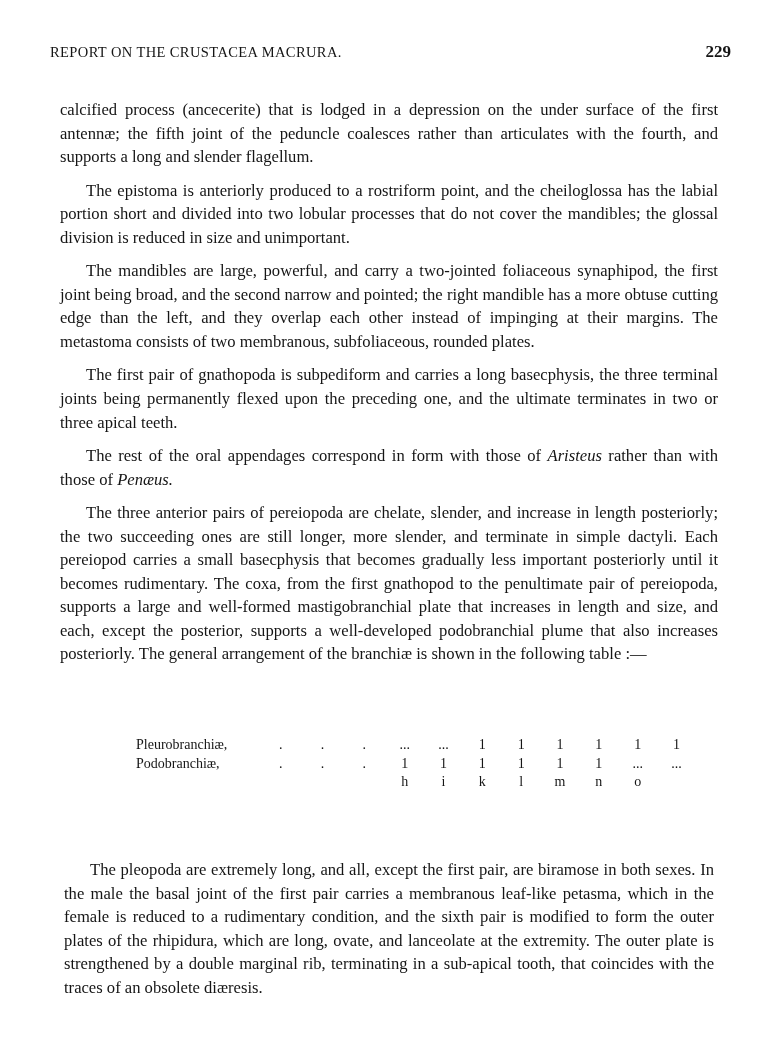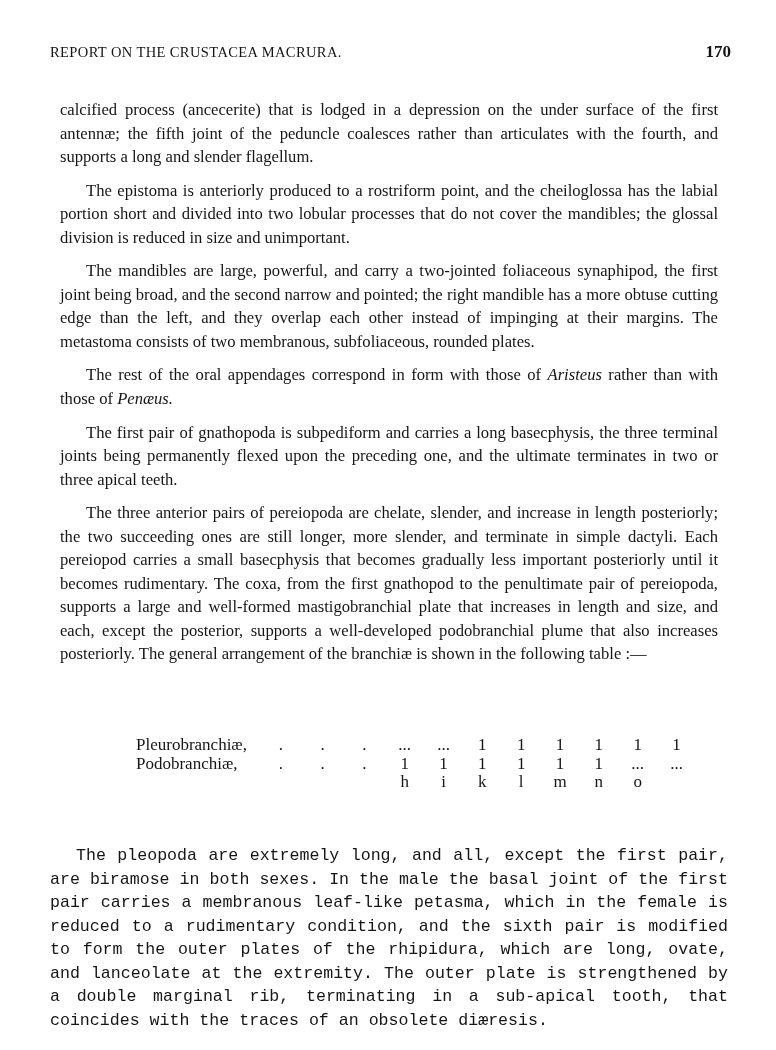--- a/index.html
+++ b/index.html
@@ -22,58 +22,58 @@
   }
   .body-text {
     position: absolute; top: 88px; left: 0; width: 678px;
     font-size: 16.6px; line-height: 23.55px; text-align: justify;
   }
   .body-text p { margin: 10px; }
   .body-text p.indent { text-indent: 26px; }
   em { font-style: italic; }
   .table-wrap {
     position: absolute; top: 736px; left: 86px; width: 560px;
-    font-size: 17px; line-height: 18.6px;
+    font-size: 14px; line-height: 18.6px;
   }
   table.branchiae { border-collapse: collapse; }
   table.branchiae td { padding: 0; height: 18.6px; vertical-align: baseline; }
   td.rowlabel { width: 124px; white-space: nowrap; }
   td.dot { width: 42px; text-align: center; }
   td.num { width: 39px; text-align: center; }
   .final-text {
     position: absolute; top: 844px; left: 0; width: 678px;
     font-size: 16.6px; line-height: 23.55px; text-align: justify;
   }
-  .final-text p { margin: 0; text-indent: 26px; font-family: Liberation Mono, monospace; }
+  .final-text p { margin: 14px; text-indent: 26px; }
 </style>
 </head>
 <body>
 
 <div class="page">
 
   <div class="running-head">
     <div class="running-title">REPORT ON THE CRUSTACEA MACRURA.</div>
-    <div class="page-number">170</div>
+    <div class="page-number">229</div>
   </div>
 
   <div class="body-text">
     <p>
       <span>calcified process (ancecerite) that is lodged in a depression on the under surface of the first antennæ; the fifth joint of the peduncle coalesces rather than articulates with the fourth, and supports a long and slender flagellum.</span>
     </p>
     <p class="indent">
       <span>The epistoma is anteriorly produced to a rostriform point, and the cheiloglossa has the labial portion short and divided into two lobular processes that do not cover the mandibles; the glossal division is reduced in size and unimportant.</span>
     </p>
     <p class="indent">
       <span>The mandibles are large, powerful, and carry a two-jointed foliaceous synaphipod, the first joint being broad, and the second narrow and pointed; the right mandible has a more obtuse cutting edge than the left, and they overlap each other instead of impinging at their margins.  The metastoma consists of two membranous, subfoliaceous, rounded plates.</span>
     </p>
     <p class="indent">
-      <span>The rest of the oral appendages correspond in form with those of </span><em>Aristeus</em><span> rather than with those of </span><em>Penæus.</em>
+      <span>The first pair of gnathopoda is subpediform and carries a long basecphysis, the three terminal joints being permanently flexed upon the preceding one, and the ultimate terminates in two or three apical teeth.</span>
     </p>
     <p class="indent">
-      <span>The first pair of gnathopoda is subpediform and carries a long basecphysis, the three terminal joints being permanently flexed upon the preceding one, and the ultimate terminates in two or three apical teeth.</span>
+      <span>The rest of the oral appendages correspond in form with those of </span><em>Aristeus</em><span> rather than with those of </span><em>Penæus.</em>
     </p>
     <p class="indent">
       <span>The three anterior pairs of pereiopoda are chelate, slender, and increase in length posteriorly; the two succeeding ones are still longer, more slender, and terminate in simple dactyli.  Each pereiopod carries a small basecphysis that becomes gradually less important posteriorly until it becomes rudimentary.  The coxa, from the first gnathopod to the penultimate pair of pereiopoda, supports a large and well-formed mastigobranchial plate that increases in length and size, and each, except the posterior, supports a well-developed podobranchial plume that also increases posteriorly.  The general arrangement of the branchiæ is shown in the following table :—</span>
     </p>
   </div>
 
   <div class="table-wrap">
     <table class="branchiae">
       <tbody>
         <tr>

